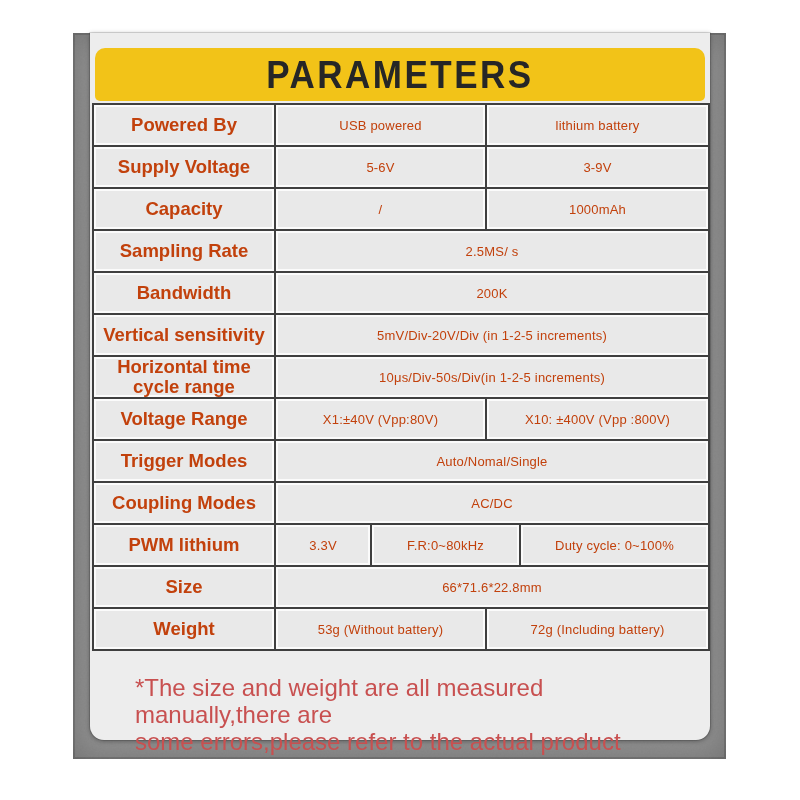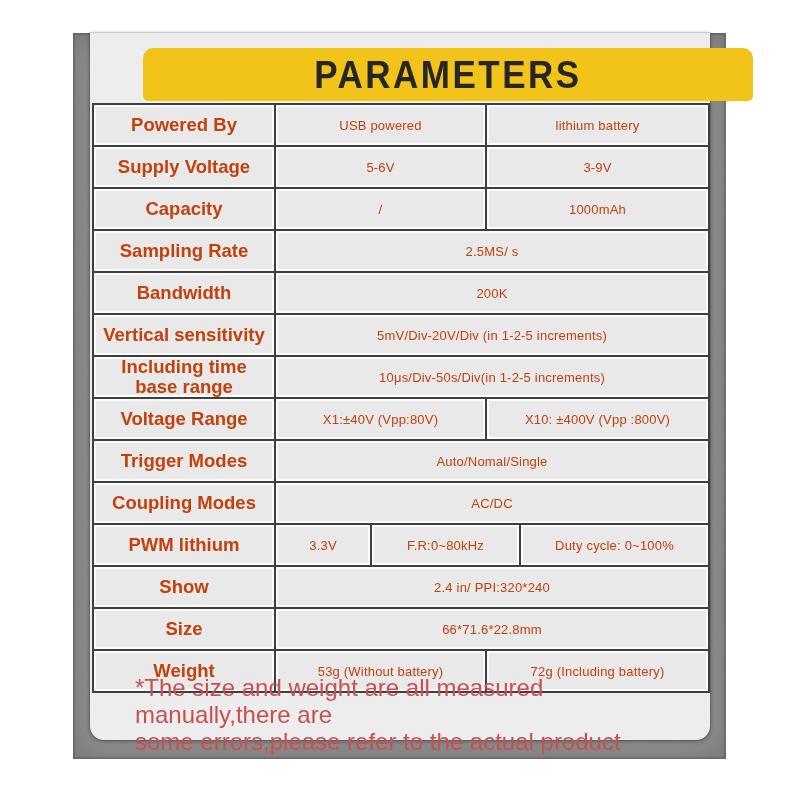--- a/index.html
+++ b/index.html
@@ -23,21 +23,21 @@
   .card{
     position:absolute;left:17px;top:0;width:620px;height:707px;
     background:#EDEDED;
     border-radius:0 0 14px 14px;
     box-shadow:0 1px 5px rgba(0,0,0,.38), 0 0 0 1px rgba(0,0,0,.12);
   }
   .banner{
     position:absolute;left:5px;top:15px;width:610px;height:53px;
     background:#F2C318;
     border-radius:10px 10px 5px 5px;
-    display:flex;align-items:center;justify-content:center;margin-left:48px;
+    display:flex;align-items:center;justify-content:center;
   }
   .banner .title{
     font-size:35px;font-weight:bold;letter-spacing:2.5px;color:#262626;
     transform:scaleY(1.12);
   }
   table.spec{
     position:absolute;left:2px;top:70px;width:616px;
     border-collapse:collapse;table-layout:fixed;
   }
   table.spec td{
@@ -106,21 +106,21 @@
           </tr>
           <tr>
             <td class="label">Bandwidth</td>
             <td class="value" colspan="4">200K</td>
           </tr>
           <tr>
             <td class="label">Vertical sensitivity</td>
             <td class="value" colspan="4">5mV/Div-20V/Div (in 1-2-5 increments)</td>
           </tr>
           <tr>
-            <td class="label">Including time base range</td>
+            <td class="label">Horizontal time cycle range</td>
             <td class="value" colspan="4">10μs/Div-50s/Div(in 1-2-5 increments)</td>
           </tr>
           <tr>
             <td class="label">Voltage Range</td>
             <td class="value" colspan="2">X1:±40V (Vpp:80V)</td>
             <td class="value" colspan="2">X10: ±400V (Vpp :800V)</td>
           </tr>
           <tr>
             <td class="label">Trigger Modes</td>
             <td class="value" colspan="4">Auto/Nomal/Single</td>
@@ -129,24 +129,20 @@
             <td class="label">Coupling Modes</td>
             <td class="value" colspan="4">AC/DC</td>
           </tr>
           <tr>
             <td class="label">PWM lithium</td>
             <td class="value" colspan="1">3.3V</td>
             <td class="value" colspan="2">F.R:0~80kHz</td>
             <td class="value" colspan="1">Duty cycle: 0~100%</td>
           </tr>
           <tr>
-            <td class="label">Show</td>
-            <td class="value" colspan="4">2.4 in/ PPI:320*240</td>
-          </tr>
-          <tr>
             <td class="label">Size</td>
             <td class="value" colspan="4">66*71.6*22.8mm</td>
           </tr>
           <tr>
             <td class="label">Weight</td>
             <td class="value" colspan="2">53g (Without battery)</td>
             <td class="value" colspan="2">72g (Including battery)</td>
           </tr>
         </tbody>
     </table>

